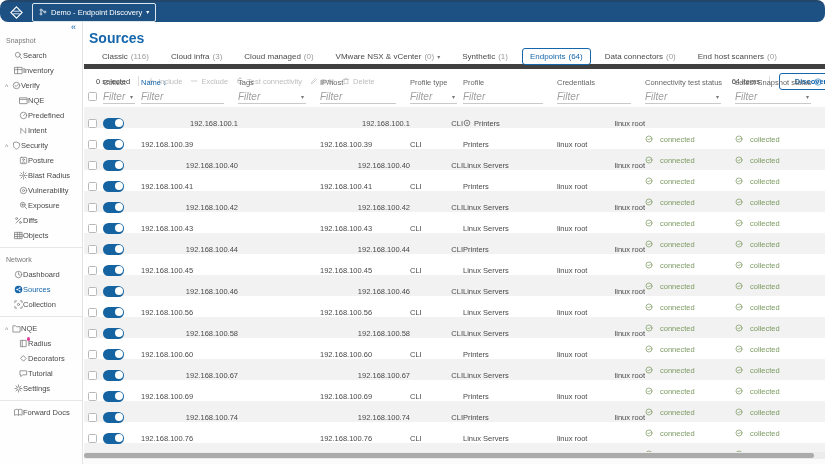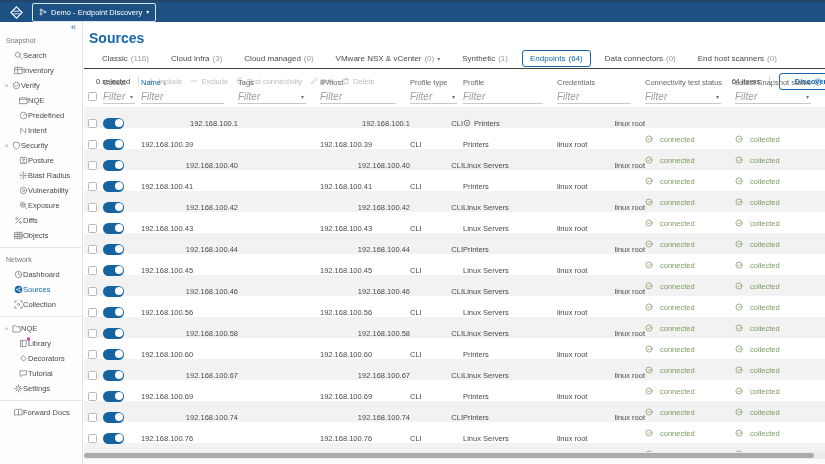--- a/index.html
+++ b/index.html
@@ -6,21 +6,21 @@
   body{
     width:825px;height:464px;position:relative;overflow:hidden;
     font-family:"Liberation Sans",sans-serif;background:#fff;color:#444;
     -webkit-font-smoothing:antialiased;
   }
   svg{display:block;}
   
   .topbar{
     position:absolute;top:0;left:0;right:0;height:22px;background:#1d5183;
     border-top:2px solid #24466b;display:flex;align-items:center;gap:8px;
-    padding-left:9px;box-sizing:border-box;
+    padding-left:9px;box-sizing:border-box;border-radius:8px;
   }
   .net-select{
     display:flex;align-items:center;gap:4px;border:1px solid rgba(255,255,255,.85);
     border-radius:2px;color:#fff;font-size:7.5px;padding:2px 6px;height:13px;cursor:pointer;
   }
   .net-select .caret{font-size:6px;line-height:6px;}
   
   .sidebar{
     position:absolute;top:22px;left:0;width:83px;bottom:0;background:#fefefe;
     border-right:1px solid #e3e3e3;box-sizing:border-box;font-size:7.5px;color:#4a4a4a;
@@ -33,21 +33,21 @@
   .side-item .chev{width:7px;color:#8a8a8a;font-size:7px;line-height:7px;transform:translateY(1px);}
   .side-item.selected{color:#1566ab;}
   .side-div{height:1px;background:#e6e6e6;margin:4px 0 4px 0;}
   .lib-wrap{position:relative;}
   .lib-dot{position:absolute;top:-2px;right:-2px;width:3.5px;height:3.5px;border-radius:50%;background:#e0419b;}
   .ic{stroke:#7c7c7c;fill:none;stroke-width:0.85;stroke-linecap:round;stroke-linejoin:round;}
   
   .main{position:absolute;top:22px;left:84px;right:0;bottom:0;background:#fff;}
   .page-title{position:absolute;top:8px;left:5px;font-size:14px;font-weight:bold;color:#1566ab;}
   .tabs{position:absolute;top:27px;left:0;right:0;height:20px;display:flex;align-items:center;
-        gap:6px;padding-left:10px;border-bottom:1px solid #404040;box-sizing:border-box;}
+        gap:6px;padding-left:10px;border-bottom:5px solid #404040;box-sizing:border-box;}
   .tab{display:flex;align-items:center;gap:3px;padding:3px 7px;font-size:8px;color:#4a4a4a;
        border:1px solid transparent;border-radius:3px;cursor:pointer;white-space:nowrap;}
   .tab .tab-count{color:#9b9b9b;}
   .tab.selected{color:#1566ab;border-color:#1566ab;}
   .tab.selected .tab-count{color:#1566ab;}
   .tab .tab-caret{color:#777;font-size:6px;}
   
   .toolbar{position:absolute;top:50px;left:0;right:0;height:18px;display:flex;align-items:center;
            padding:0 8px 0 12px;box-sizing:border-box;font-size:7.5px;}
   .tb-left{display:flex;align-items:center;gap:8px;}
@@ -262,21 +262,21 @@
     <span>NQE</span>
   </div>
   <div class="side-item child">
     <span class="lib-wrap">
       <svg class="ic" width="9" height="9" viewBox="0 0 10 10">
           <rect x="2" y="1.5" width="6" height="7"></rect>
           <line x1="3.6" y1="1.5" x2="3.6" y2="8.5"></line>
         </svg>
       <span class="lib-dot"></span>
     </span>
-    <span>Library</span>
+    <span>Radius</span>
   </div>
   <div class="side-item child">
     <svg class="ic" width="9" height="9" viewBox="0 0 10 10">
         <rect x="2.9" y="2.9" width="4.2" height="4.2" transform="rotate(45 5 5)"></rect>
       </svg>
     <span>Decorators</span>
   </div>
   <div class="side-item child">
     <svg class="ic" width="9" height="9" viewBox="0 0 10 10">
         <path d="M1.5 2 H8.5 V6.5 H4 L2 8.5 V6.5 H1.5 Z"></path>

